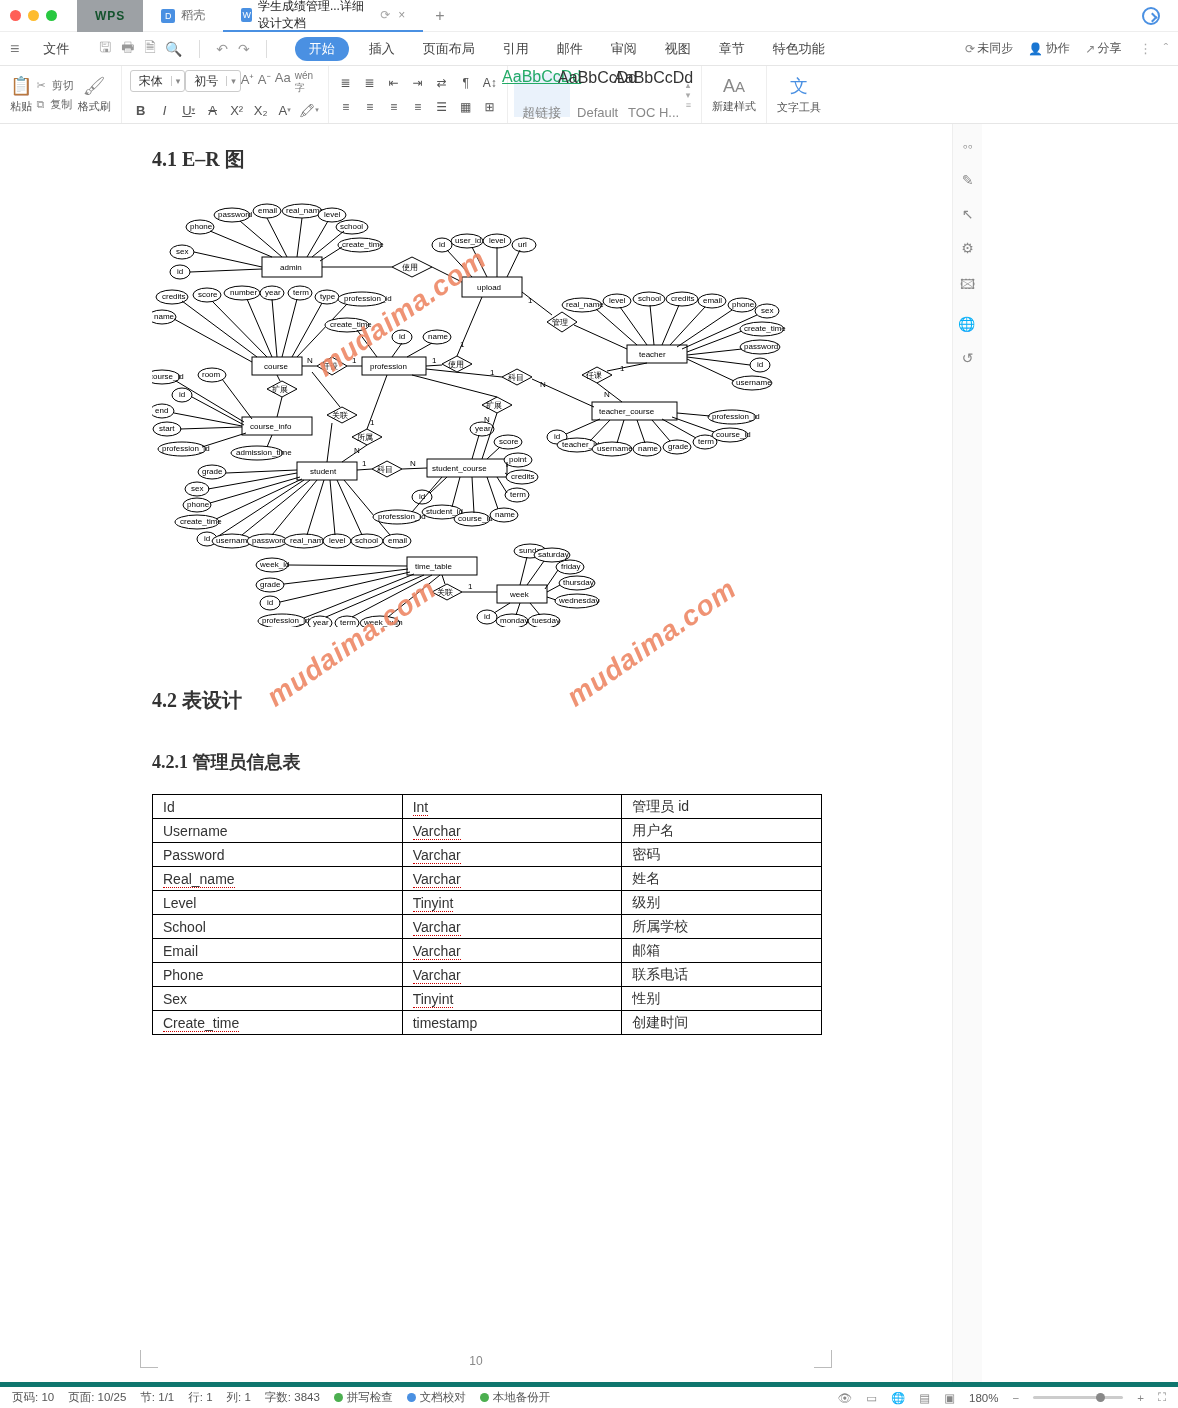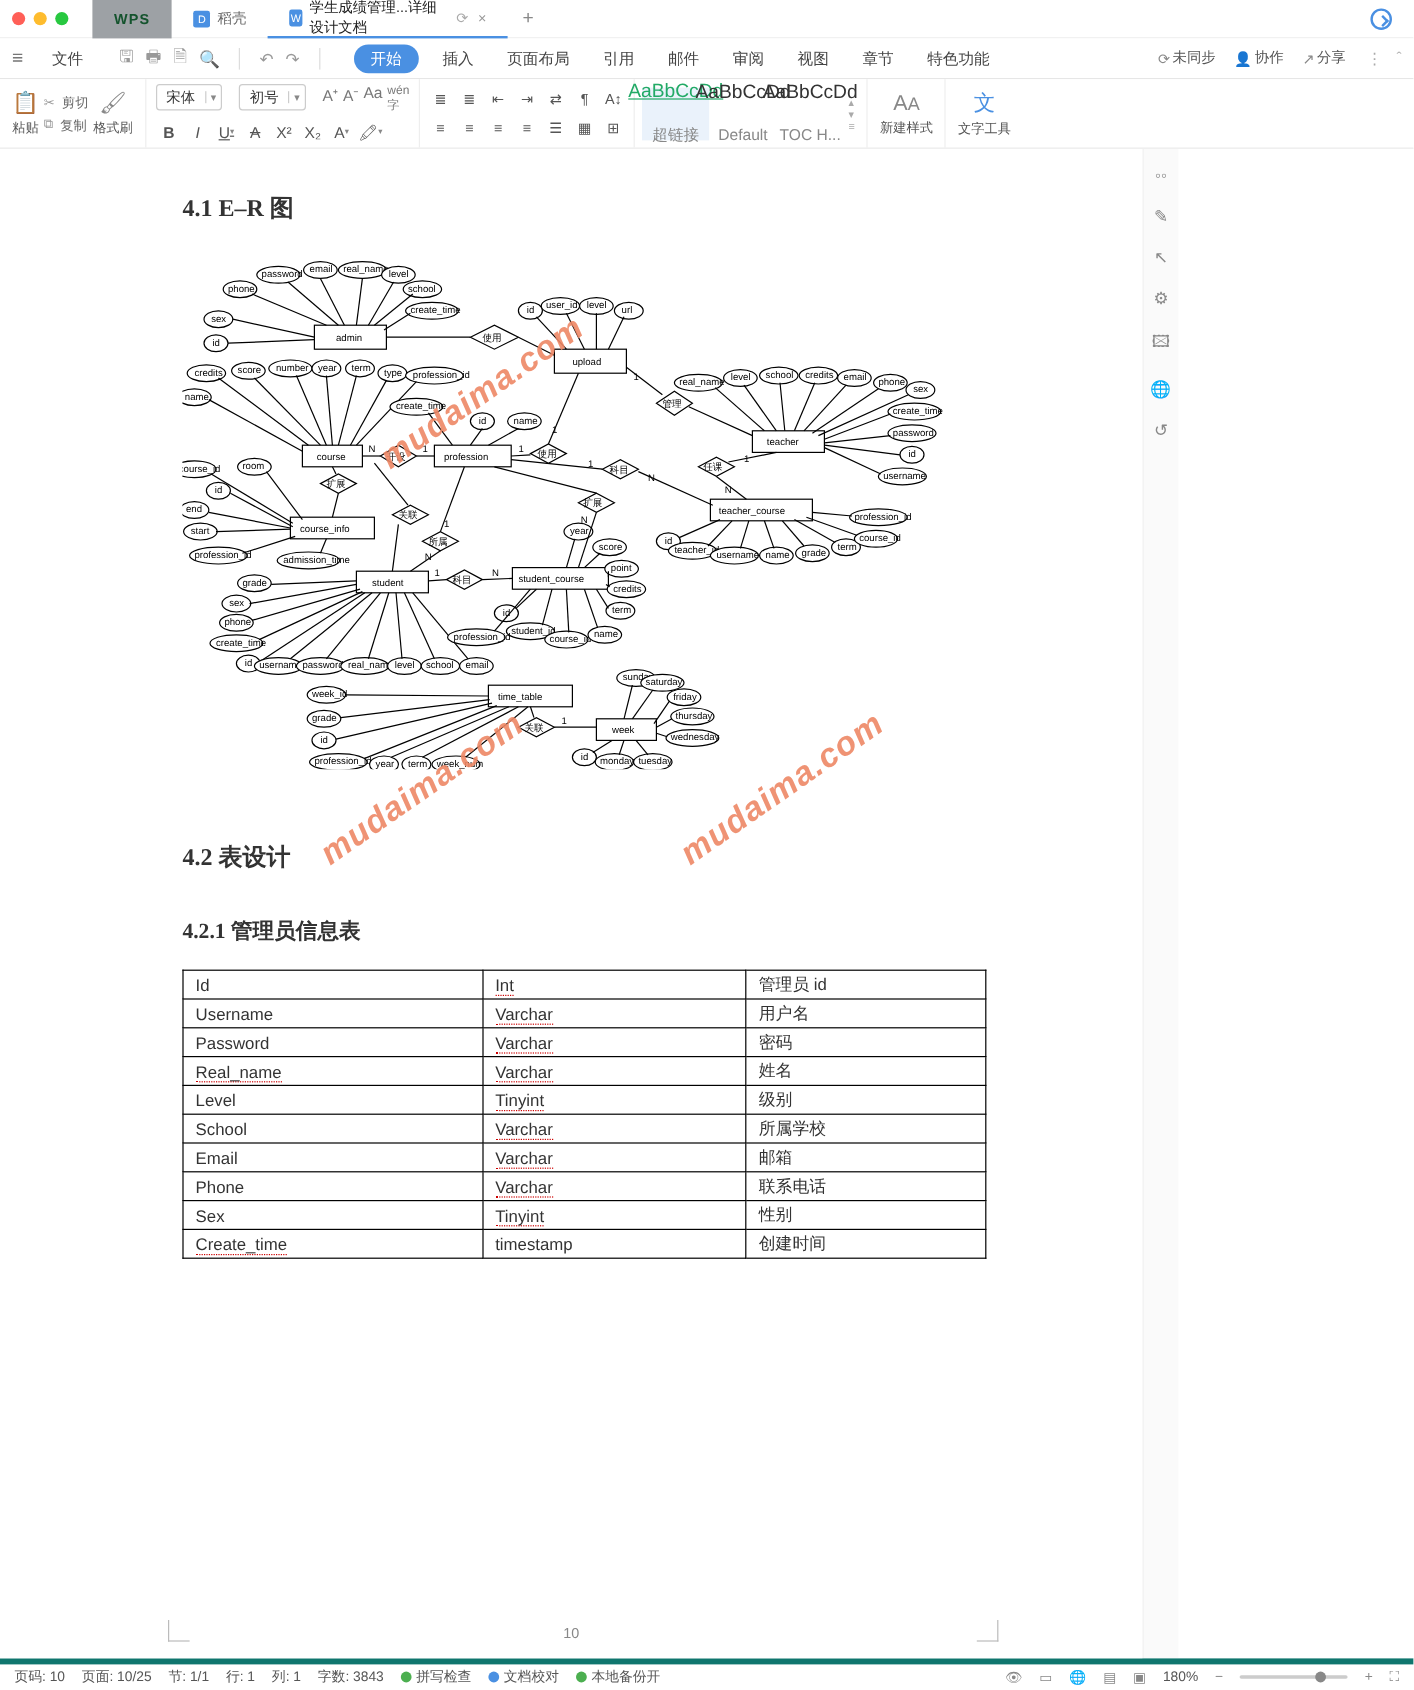--- a/index.html
+++ b/index.html
@@ -53,21 +53,21 @@
 .stylebox{display:flex;}
 .stylecard{width:56px;height:44px;border:1px solid transparent;display:flex;flex-direction:column;align-items:center;justify-content:center;font-size:10px;}
 .stylecard.sel{background:#eaf2fb;}
 .stylecard .prev{font-size:16px;margin-bottom:2px;}
 .stylecard .prev.link{color:#2a6;text-decoration:underline;}
 .stylecard .lbl{font-size:13px;color:#888;margin-top:16px;}
 
 
 .workspace{flex:1;display:flex;overflow:hidden;background:#fff;}
 .page{width:952px;background:#fff;position:relative;overflow:hidden;}
-.content{position:absolute;left:152px;top:24px;width:670px;}
+.content{position:absolute;left:152px;top:10px;width:670px;}
 h2{font-size:20px;font-weight:700;margin:12px 0 24px;font-family:"SimHei","Microsoft YaHei";}
 h3{font-size:18px;font-weight:700;margin:36px 0 20px;font-family:"SimHei";}
 .er{width:640px;height:430px;position:relative;}
 .er svg{width:100%;height:100%;}
 .er text{font-size:8px;fill:#000;}
 .er rect,.er ellipse,.er polygon{fill:#fff;stroke:#000;stroke-width:1;}
 .er line{stroke:#000;stroke-width:1;}
 .wm{position:absolute;font-size:28px;font-style:italic;font-weight:700;color:#e86;opacity:0.9;transform:rotate(-35deg);pointer-events:none;letter-spacing:1px;}
 table.dbt{border-collapse:collapse;width:670px;font-size:14px;}
 table.dbt td{border:1.5px solid #000;padding:2px 10px;height:24px;}
@@ -175,21 +175,21 @@
             <span>复制</span>
           </div>
     </div>
     <div class="stack">
       <span class="ico">🖌</span>
       <span>格式刷</span>
     </div>
   </div>
 
   <div class="rgroup" style="flex-direction:column;gap:4px;align-items:flex-start;padding:4px 8px">
-    <div style="display:flex;gap:14px;">
+    <div style="display:flex;gap:0;">
       <div class="fontbox">
             <span>宋体</span>
             <span class="dd">▾</span>
           </div>
       <div class="fontbox">
             <span>初号</span>
             <span class="dd">▾</span>
           </div>
       <div style="display:flex;gap:4px;color:#777;font-size:13px;">
         <span>A⁺</span>

